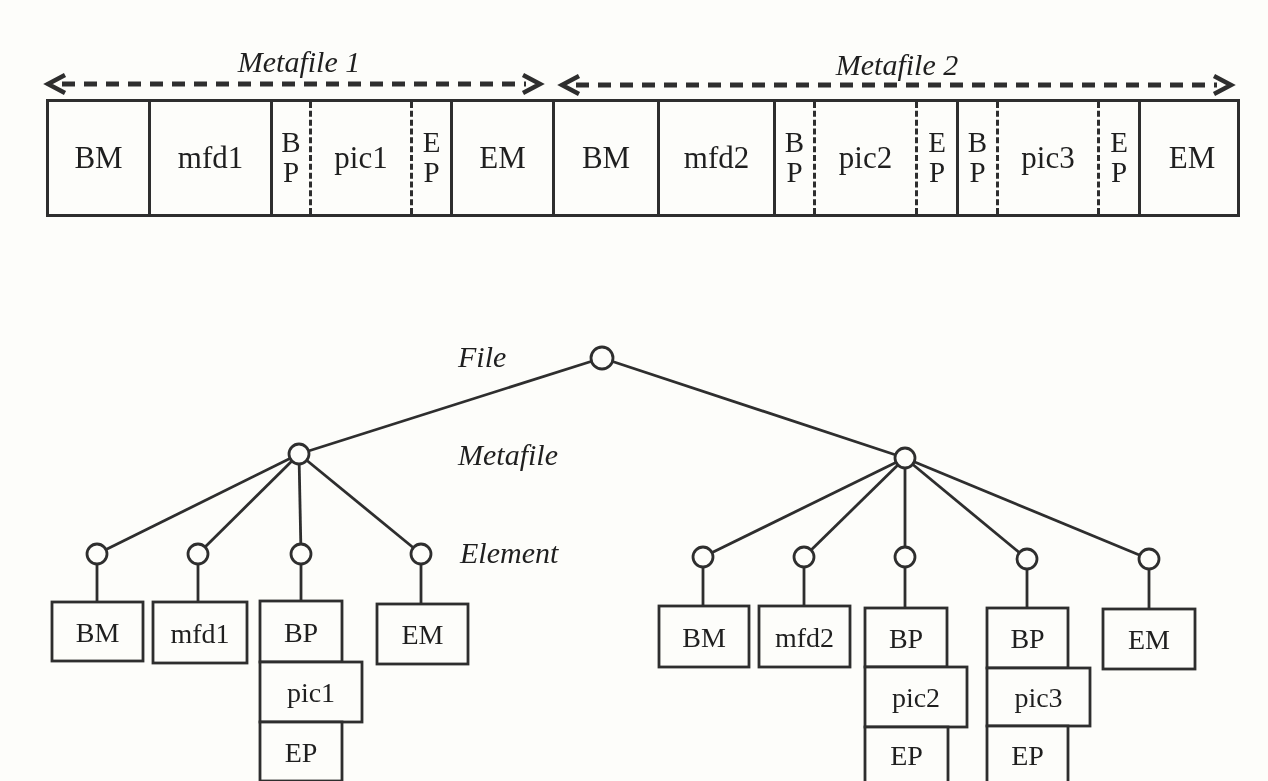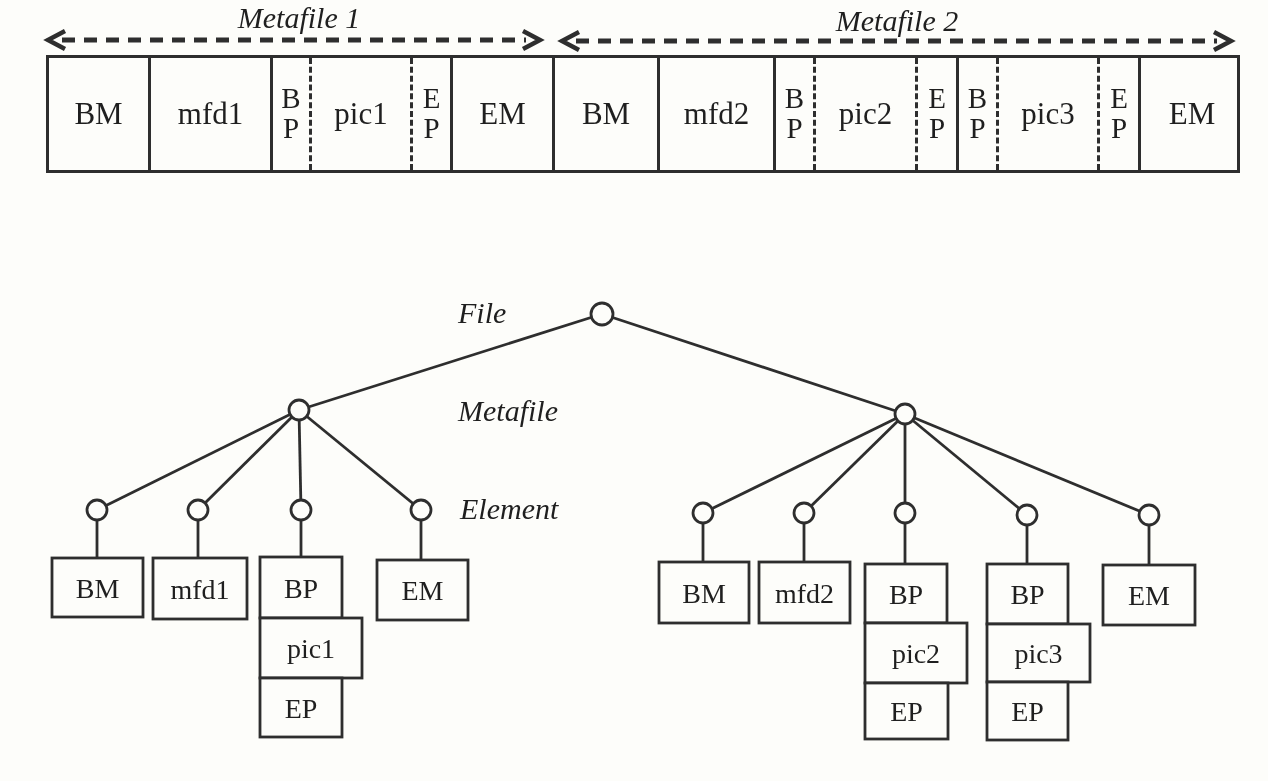--- a/index.html
+++ b/index.html
@@ -4,21 +4,21 @@
 <style>
   html,body{margin:0;padding:0;}
   body{
     width:1268px;height:781px;
     background:#fdfdfa;
     font-family:"Liberation Serif", serif;
     color:#1f1f1f;
     overflow:hidden;
     position:relative;
   }
-  #figure{position:absolute;inset:0;}
+  #figure{position:absolute;inset:0;margin-top:44px;}
   #strip{
     position:absolute;
     border:3px solid #2e2e2e;
     box-sizing:border-box;
     background:#fdfdfa;
   }
   .cell{
     position:absolute;top:0;height:100%;
     display:flex;flex-direction:column;
     align-items:center;justify-content:center;

